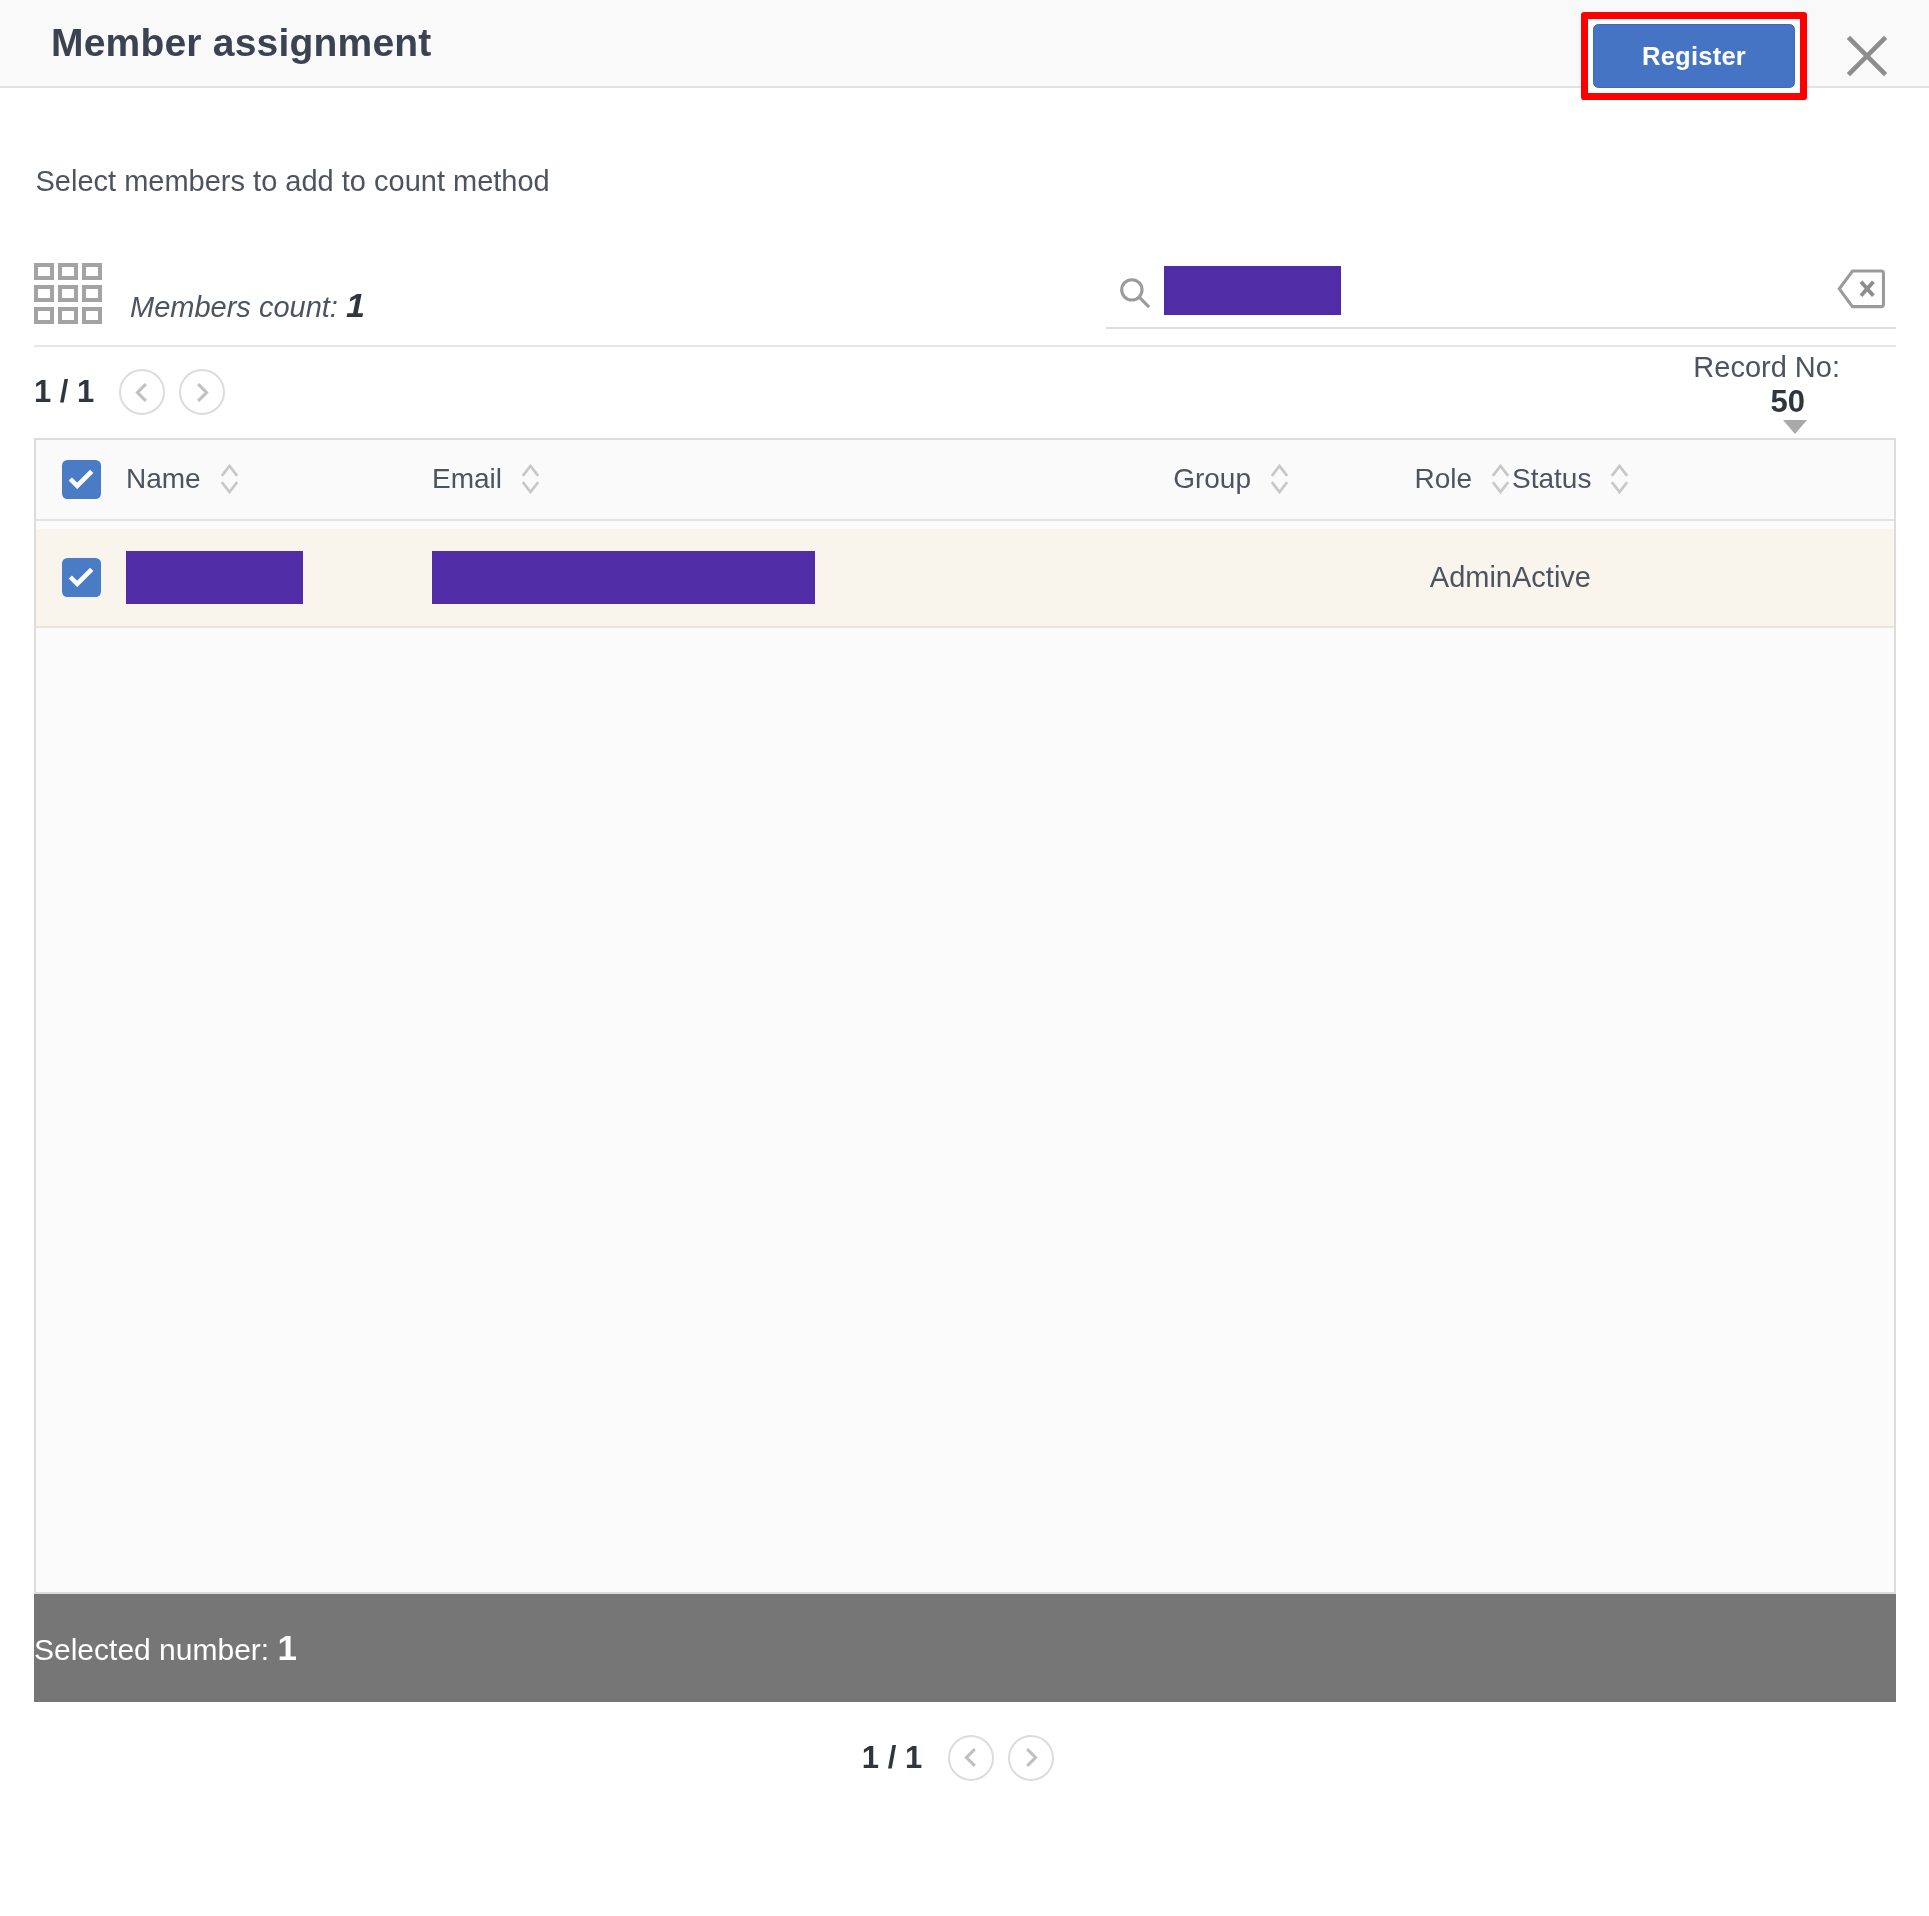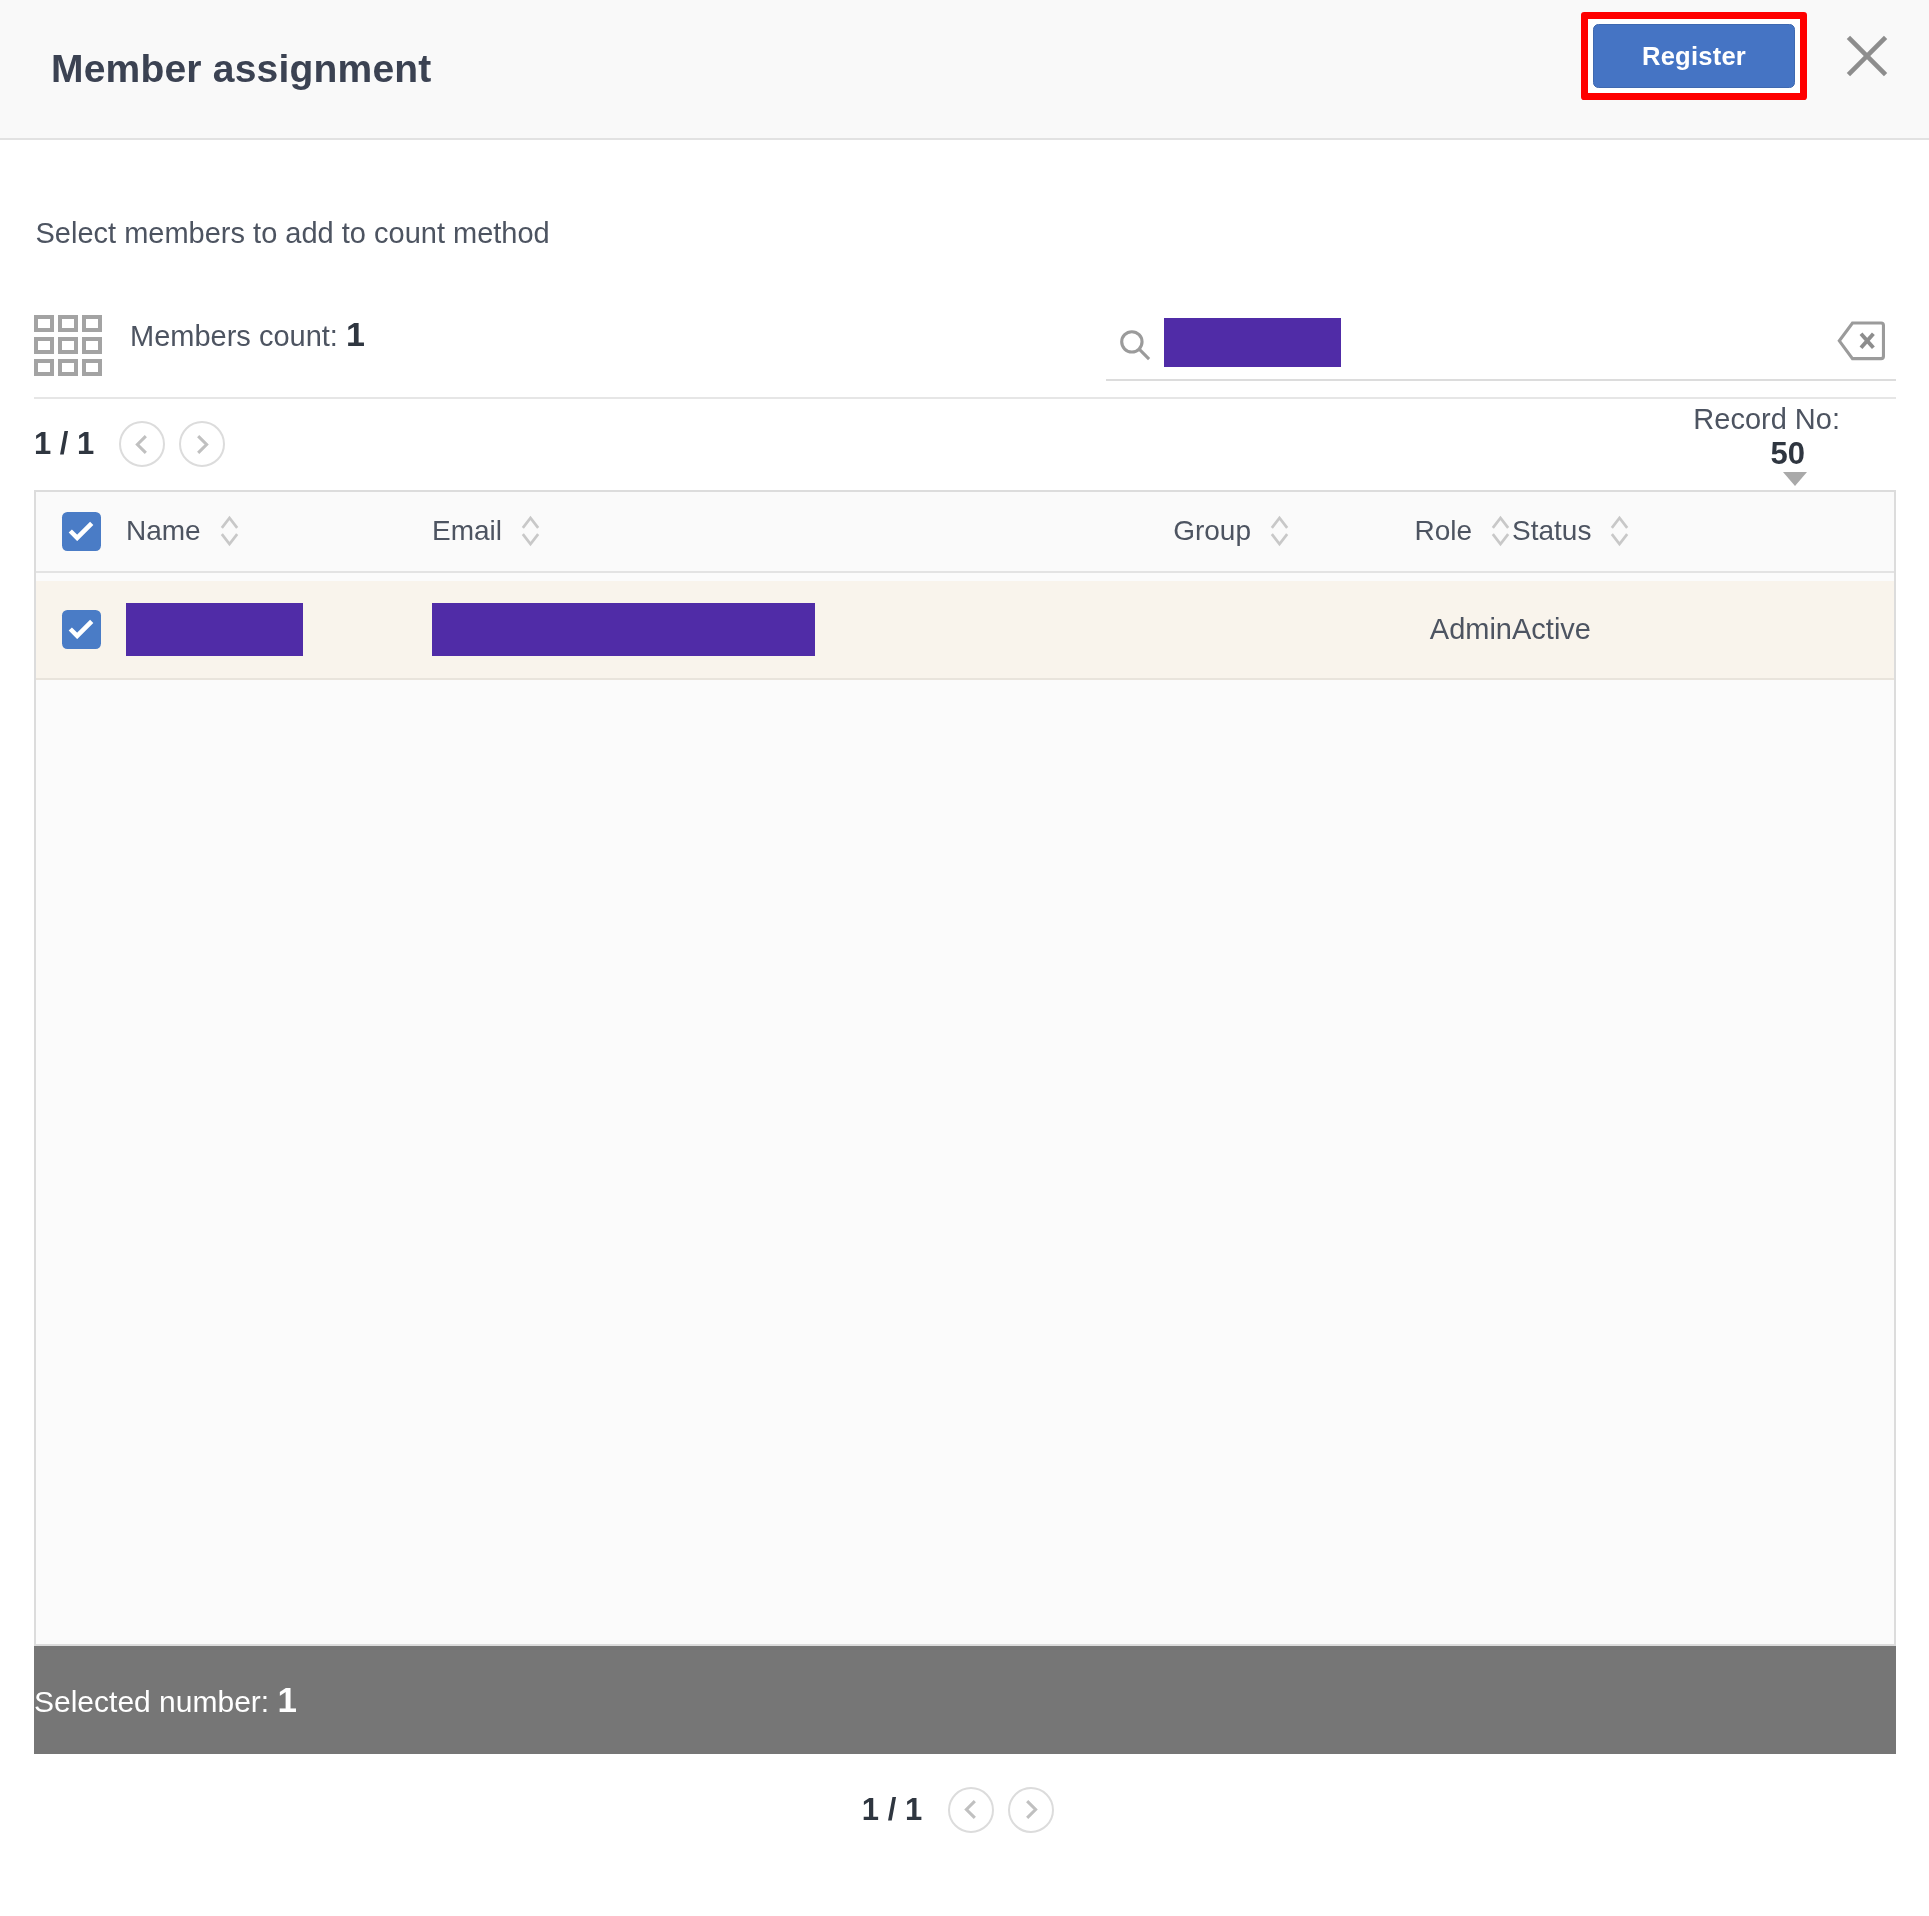--- a/index.html
+++ b/index.html
@@ -8,21 +8,21 @@
     width: 1930px;
     height: 1917px;
     background: #ffffff;
     font-family: "Liberation Sans", sans-serif;
     overflow: hidden;
   }
 
   
   .dialog-header {
     position: relative;
-    height: 140px;
+    height: 88px;
     background: #f9f9f9;
     border-bottom: 2.3px solid #e2e2e2;
     display: flex;
     align-items: center;
   }
   .dialog-title {
     margin-left: 51px;
     font-size: 39px;
     font-weight: bold;
     color: #3b4252;
@@ -79,21 +79,22 @@
 
   .count-row {
     margin-top: 60px;
     height: 71px;
     display: flex;
     align-items: center;
     justify-content: space-between;
   }
   .count-left {
     display: flex;
-    align-items: flex-start;
+    align-items: flex-end;
+    font-style: italic;
   }
   .grid-icon {
     width: 68px;
     height: 62px;
     display: grid;
     grid-template-columns: repeat(3, 1fr);
     grid-template-rows: repeat(3, 1fr);
     gap: 4.6px;
   }
   .grid-icon span {

